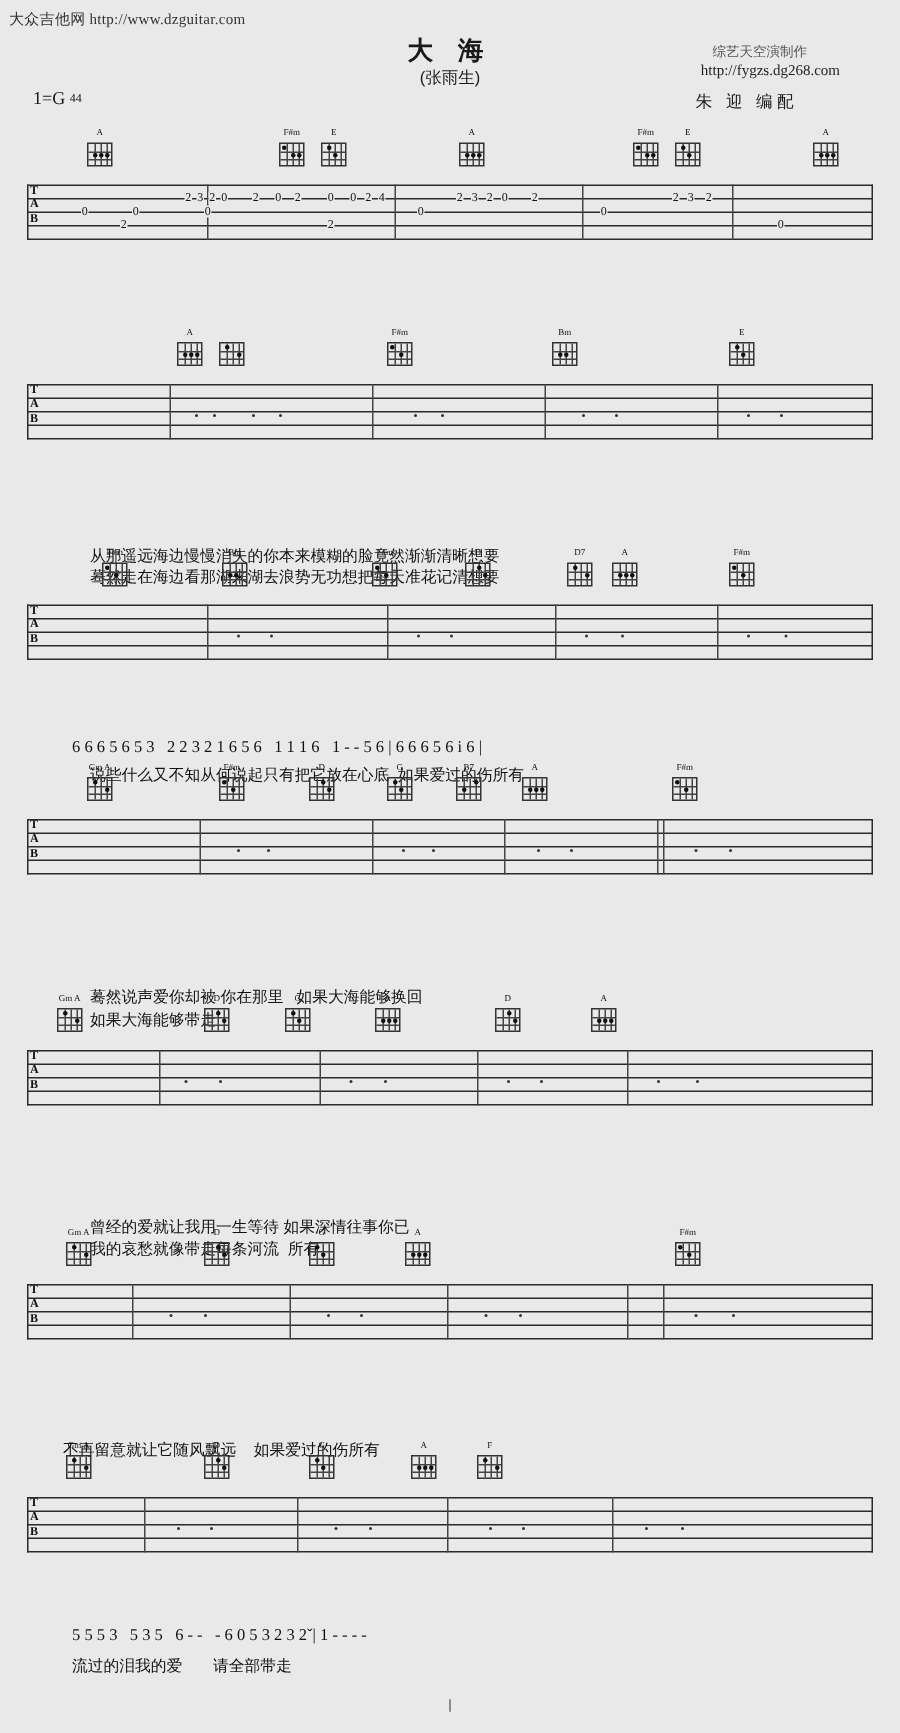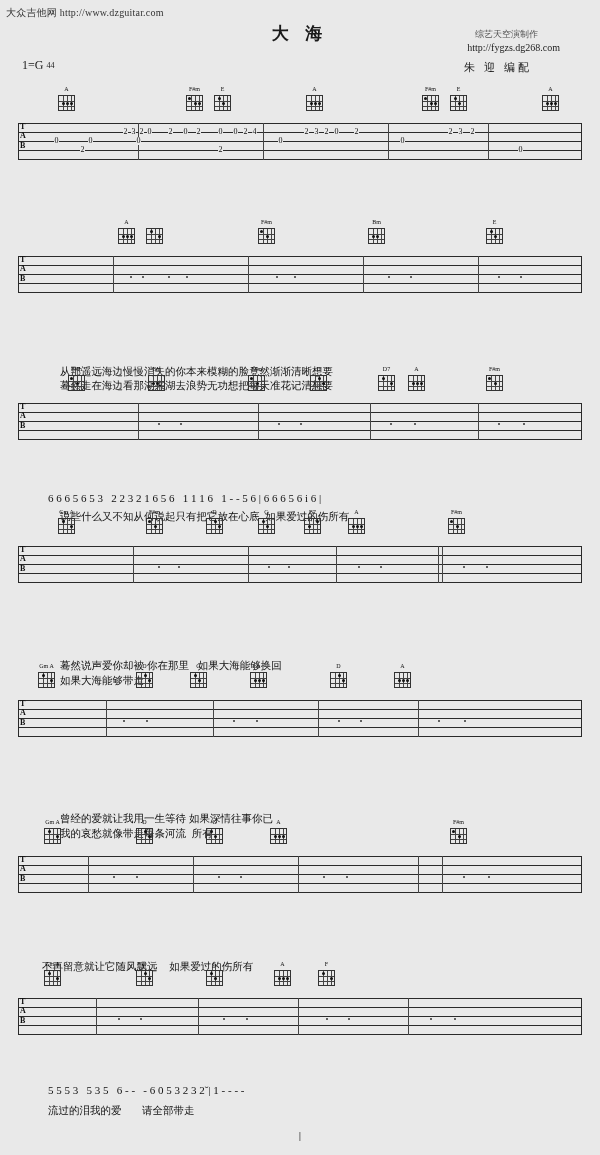--- a/index.html
+++ b/index.html
@@ -128,20 +128,21 @@
     font-size:9px;color:#444;
   }
 </style>
 </head>
 <body>
 
 <div class="page">
 
   <div class="site-url">大众吉他网 http://www.dzguitar.com</div>
   <div class="title">大 海</div>
+  <div class="subtitle">(张雨生)</div>
   <div class="credit-1">综艺天空演制作</div>
   <div class="credit-2">http://fygzs.dg268.com</div>
   <div class="credit-3">朱  迎  编配</div>
   <div class="keysig">
     <span>1=G</span><span class="frac"><span>4</span><span>4</span></span>
   </div>
 
   <div class="system" style="top:95px">
 
     <div class="chordbox" style="left:40px;top:0">

